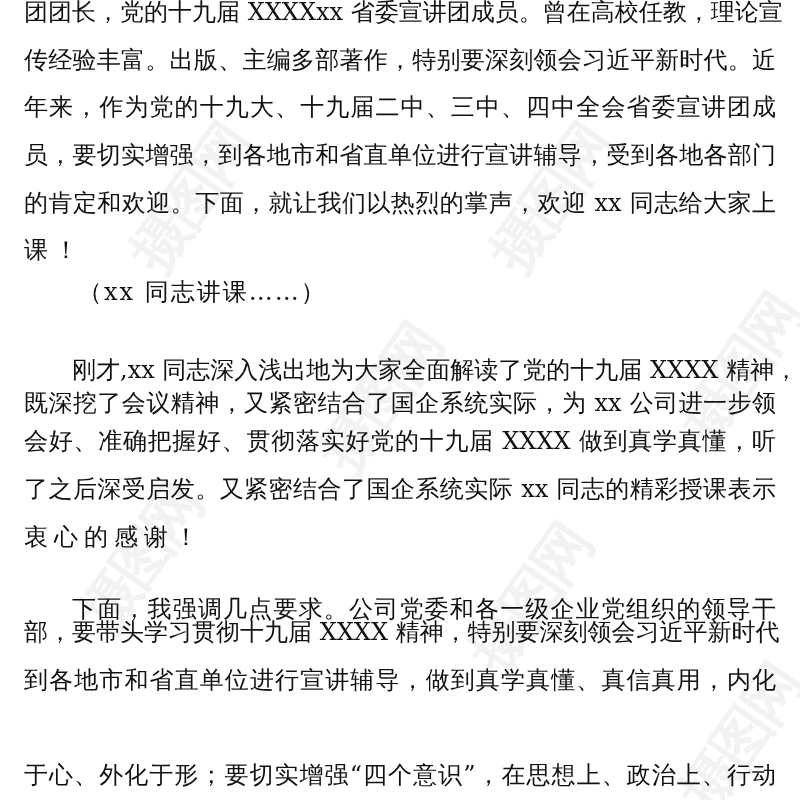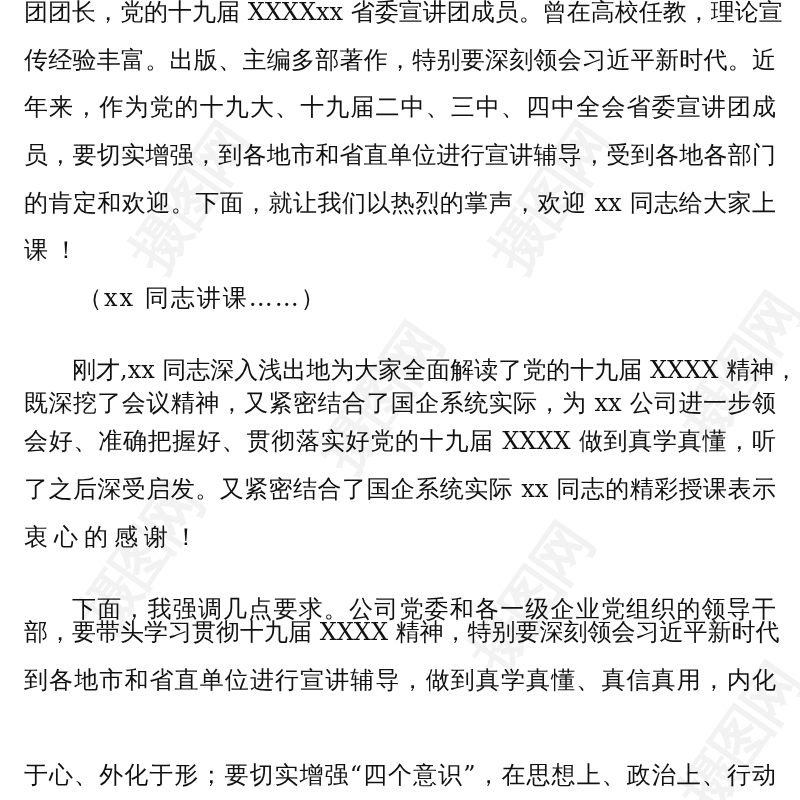--- a/index.html
+++ b/index.html
@@ -77,21 +77,21 @@
   <div>
     <div class="line" style="top:-8px;">团团长，党的十九届 XXXXxx 省委宣讲团成员。曾在高校任教，理论宣</div>
     <div class="line" style="top:40px;">传经验丰富。出版、主编多部著作，特别要深刻领会习近平新时代。近</div>
     <div class="line" style="top:87px;">年来，作为党的十九大、十九届二中、三中、四中全会省委宣讲团成</div>
     <div class="line" style="top:135px;">员，要切实增强，到各地市和省直单位进行宣讲辅导，受到各地各部门</div>
     <div class="line" style="top:183px;">的肯定和欢迎。下面，就让我们以热烈的掌声，欢迎 xx 同志给大家上</div>
     <div class="line last" style="top:230px;">课！</div>
   </div>
 
   <div>
-    <div class="line indent3" style="top:278px;">（xx 同志讲课……）</div>
+    <div class="line indent3" style="top:272px;">（xx 同志讲课……）</div>
   </div>
 
   <div>
     <div class="line indent2" style="top:326px;">刚才,xx 同志深入浅出地为大家全面解读了党的十九届 XXXX 精神，</div>
     <div class="line" style="top:374px;margin-top:9px;">既深挖了会议精神，又紧密结合了国企系统实际，为 xx 公司进一步领</div>
     <div class="line" style="top:421px;">会好、准确把握好、贯彻落实好党的十九届 XXXX 做到真学真懂，听</div>
     <div class="line" style="top:469px;">了之后深受启发。又紧密结合了国企系统实际 xx 同志的精彩授课表示</div>
     <div class="line last" style="top:517px;">衷心的感谢！</div>
   </div>
 

